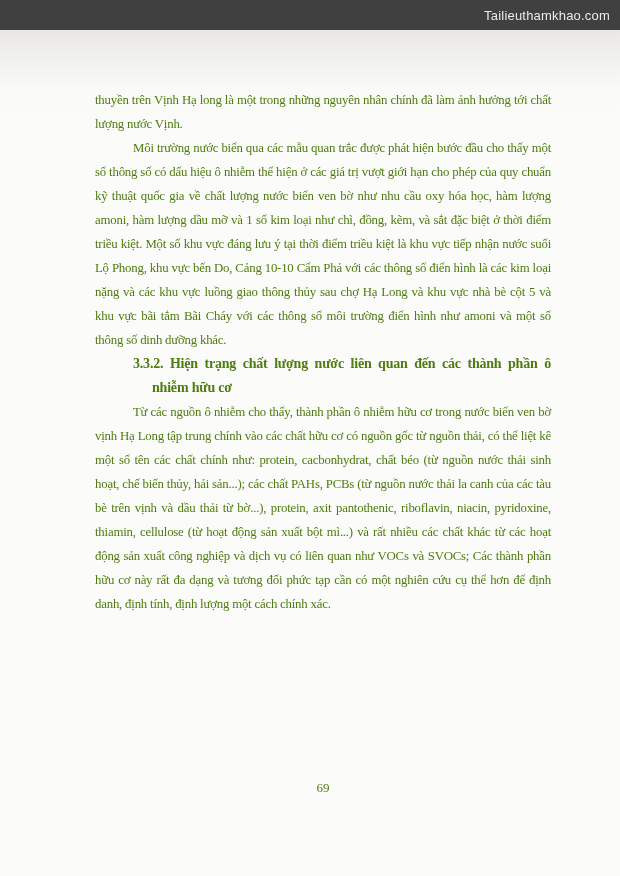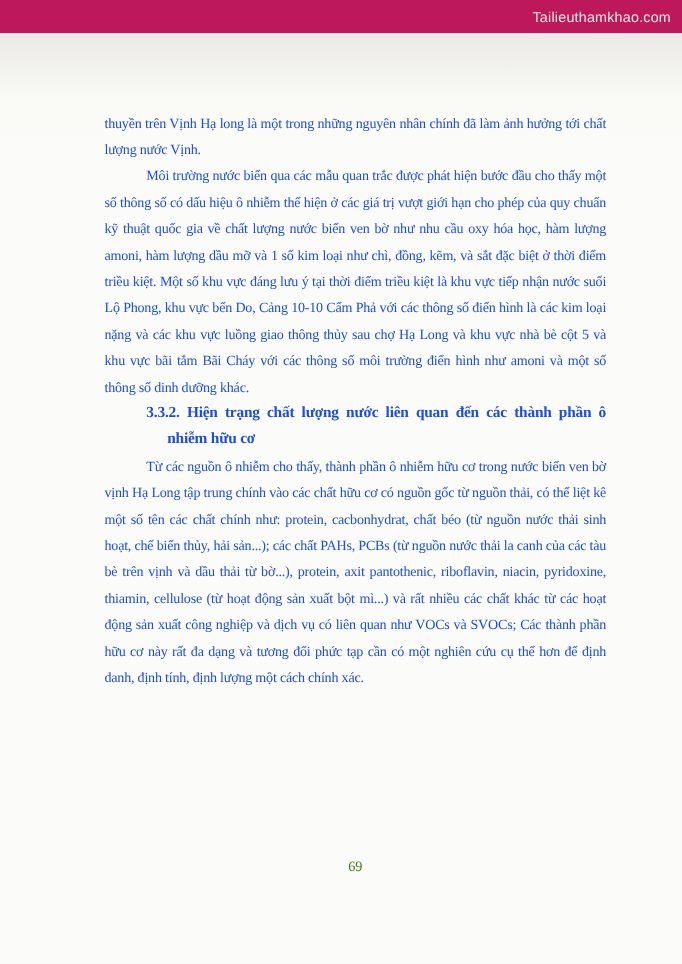--- a/index.html
+++ b/index.html
@@ -19,21 +19,21 @@
     background: #fbfbf9;
     overflow: hidden;
   }
   
   .watermark-bar {
     position: absolute;
     top: 0;
     left: 0;
     width: 620px;
     height: 30px;
-    background: #be185d;
+    background: #404040;
     box-sizing: border-box;
     display: flex;
     align-items: center;
     justify-content: flex-end;
     padding-right: 10px;
   }
   .watermark-text {
     font-family: "Liberation Sans", sans-serif;
     font-size: 13px;
     color: #eceae6;
@@ -43,24 +43,24 @@
   .page-surface {
     position: absolute;
     top: 30px;
     left: 0;
     width: 620px;
     height: 846px;
     background: linear-gradient(180deg, #e9e8e5 0px, #fafaf7 60px, #fbfbf9 120px, #fbfbf9 100%);
   }
   .content {
     position: absolute;
-    top: 100px;
+    top: 88px;
     left: 95px;
     width: 456px;
-    color: #1d4ed8;
+    color: #4d7c0f;
     font-size: 12.8px;
     line-height: 24px;
     letter-spacing: -0.2px;
     text-align: justify;
   }
   .para { margin: 0; }
   .para.body { text-indent: 38px; }
   .para.body-noindent { text-indent: 0; }
   .para.italic-block {
     font-style: italic;

